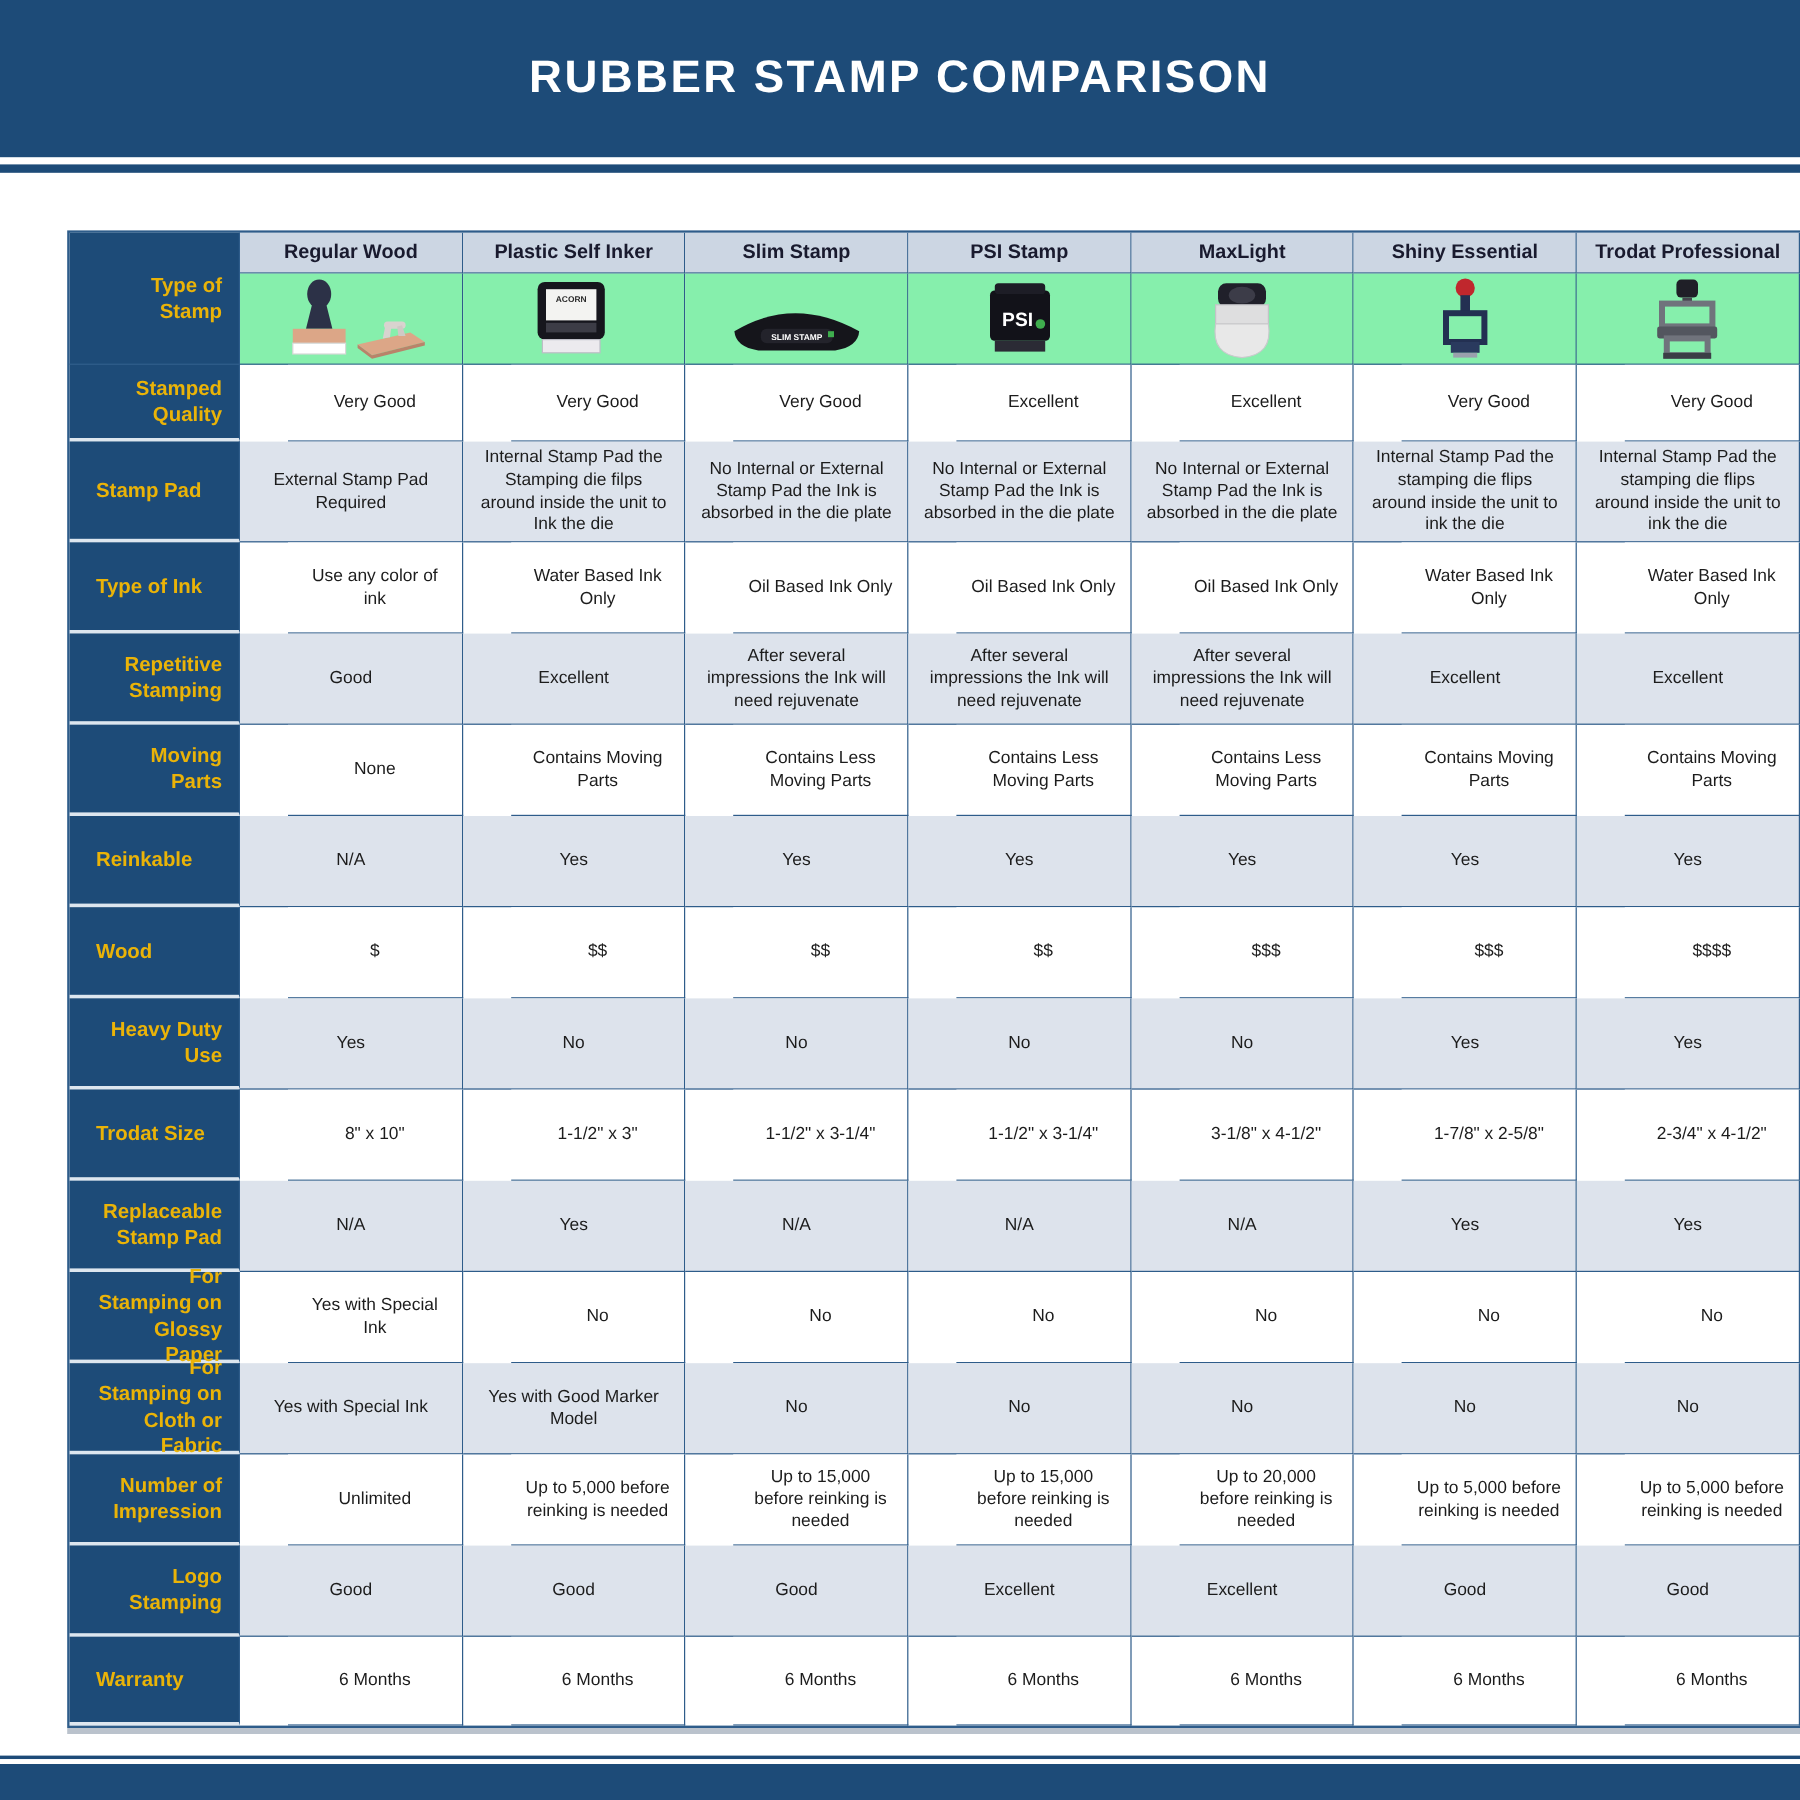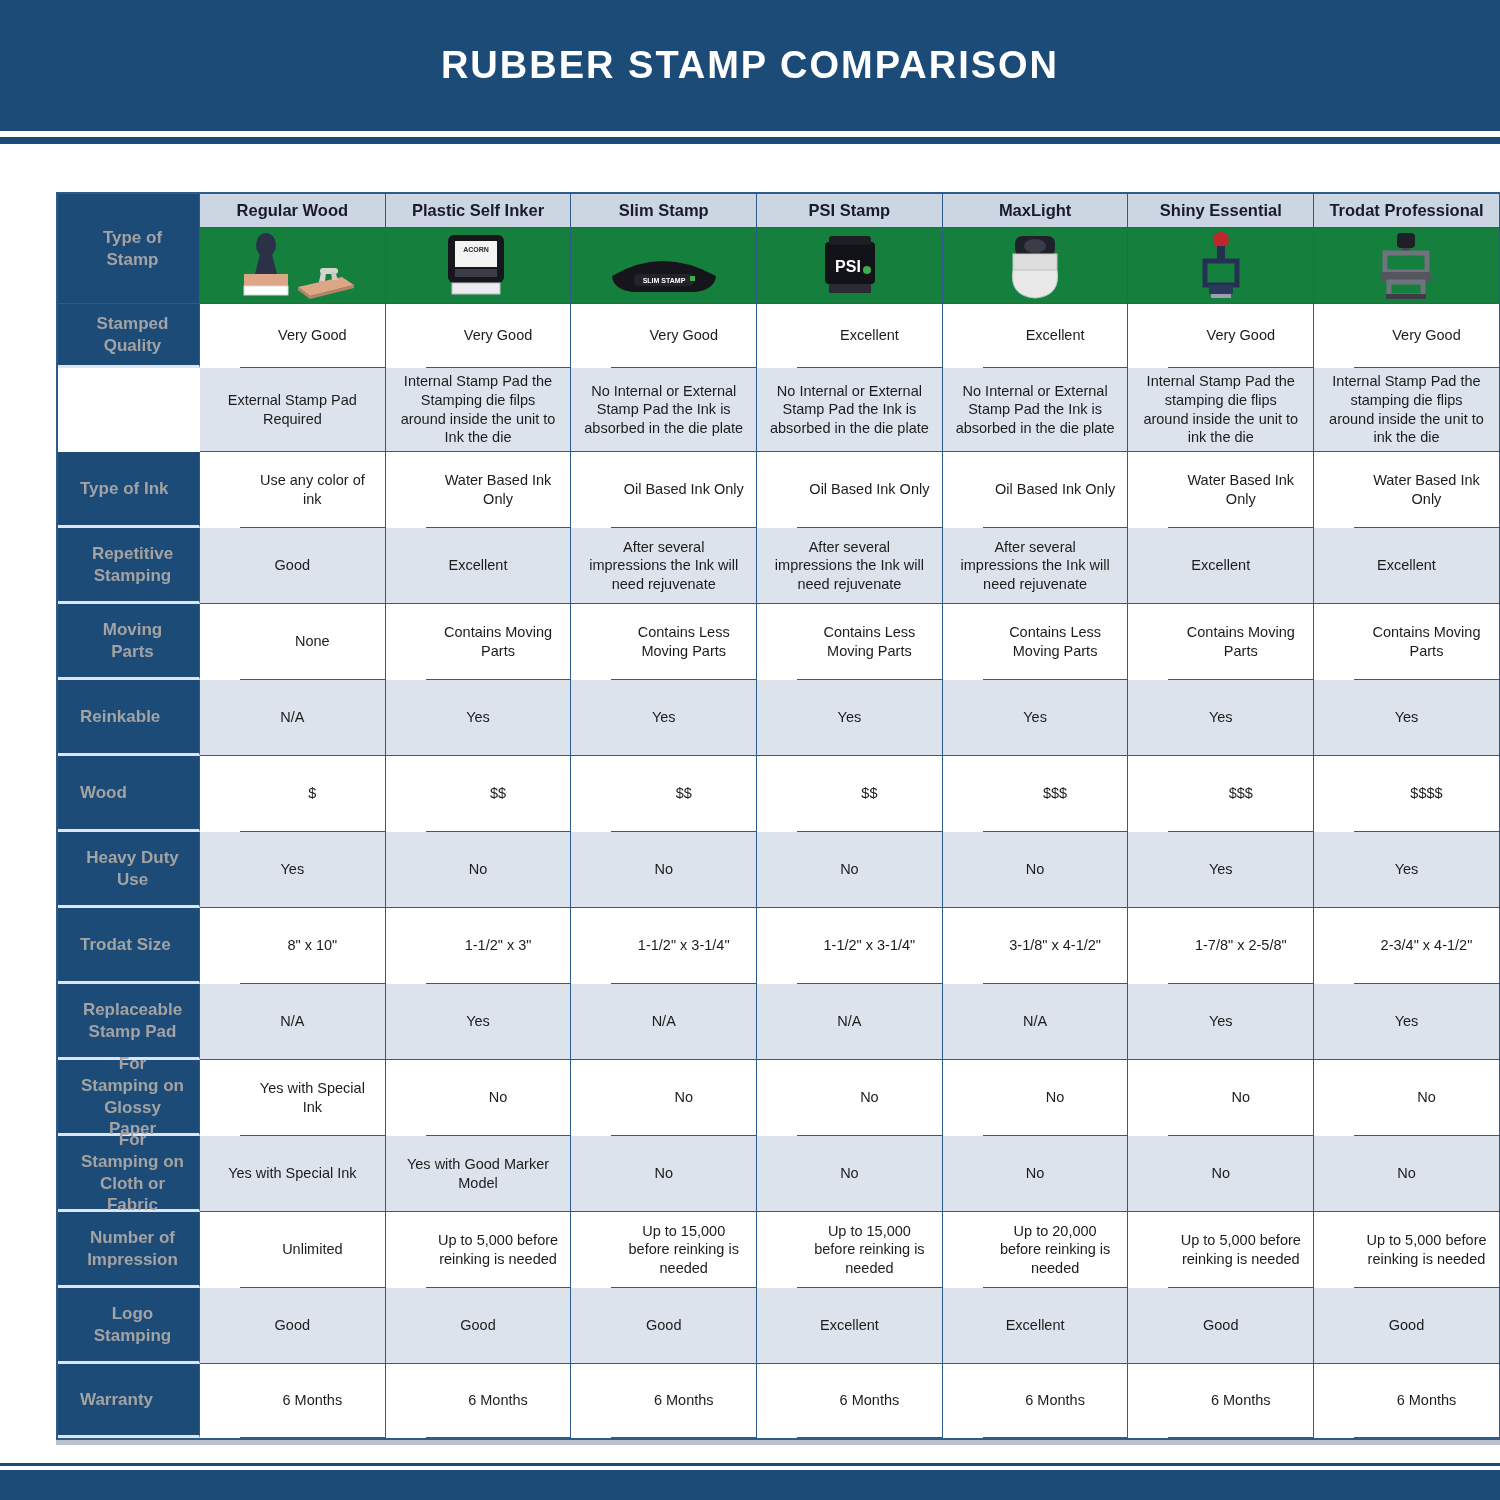--- a/index.html
+++ b/index.html
@@ -31,31 +31,31 @@
   .cell{
     border-right:1.5px solid #2e5c8a;
     border-bottom:1.5px solid #2e5c8a;
     display:flex;align-items:center;justify-content:center;
     text-align:center;box-sizing:border-box;
     padding:4px 12px;
     color:#1c1c1c;font-size:14.5px;line-height:1.28;
   }
   .cell:nth-child(8n+1){}
   .label{
-    background:#1d4b78;color:#a3a3a3;font-weight:bold;font-size:17px;
-    justify-content:flex-start;text-align:center;padding-left:22px;padding-right:14px;
+    background:#1d4b78;color:#eab308;font-weight:bold;font-size:17px;
+    justify-content:flex-start;text-align:right;padding-left:22px;padding-right:14px;
     border-bottom:3px solid #dde6ef;
     border-right:1.5px solid #2e5c8a;
   }
   .corner{border-bottom:1.5px solid #2e5c8a;}
   .colhead{
     background:#ccd6e3;color:#191a2e;font-weight:bold;font-size:16.5px;
     padding:2px 6px;
   }
-  .imgcell{background:#15803d;padding:2px;}
+  .imgcell{background:#86efac;padding:2px;}
   .imgcell svg{display:block;width:150px;height:72px;}
   .plain{background:#ffffff;margin-left:40px;}
   .alt{background:#dde3ec;}
   .bottom-wrap{position:absolute;left:0;right:0;bottom:0;}
   .bottom-rule{height:3px;background:#1d4b78;}
   .bottom-gap{height:4px;background:#ffffff;}
   .bottom-band{height:30px;background:#1d4b78;}
 </style>
 </head>
 <body>
@@ -142,20 +142,21 @@
         </svg>
       </div>
       <div class="cell label" style="grid-area: 3 / 1;">Stamped Quality</div>
       <div class="cell plain" style="grid-area: 3 / 2;">Very Good</div>
       <div class="cell plain" style="grid-area: 3 / 3;">Very Good</div>
       <div class="cell plain" style="grid-area: 3 / 4;">Very Good</div>
       <div class="cell plain" style="grid-area: 3 / 5;">Excellent</div>
       <div class="cell plain" style="grid-area: 3 / 6;">Excellent</div>
       <div class="cell plain" style="grid-area: 3 / 7;">Very Good</div>
       <div class="cell plain" style="grid-area: 3 / 8;">Very Good</div>
+      <div class="cell label" style="grid-area: 4 / 1;">Stamp Pad</div>
       <div class="cell alt" style="grid-area: 4 / 2;">External Stamp Pad Required</div>
       <div class="cell alt" style="grid-area: 4 / 3;">Internal Stamp Pad the Stamping die filps around inside the unit to Ink the die</div>
       <div class="cell alt" style="grid-area: 4 / 4;">No Internal or External Stamp Pad the Ink is absorbed in the die plate</div>
       <div class="cell alt" style="grid-area: 4 / 5;">No Internal or External Stamp Pad the Ink is absorbed in the die plate</div>
       <div class="cell alt" style="grid-area: 4 / 6;">No Internal or External Stamp Pad the Ink is absorbed in the die plate</div>
       <div class="cell alt" style="grid-area: 4 / 7;">Internal Stamp Pad the stamping die flips around inside the unit to ink the die</div>
       <div class="cell alt" style="grid-area: 4 / 8;">Internal Stamp Pad the stamping die flips around inside the unit to ink the die</div>
       <div class="cell plain" style="grid-area: 5 / 2;">Use any color of ink</div>
       <div class="cell label" style="grid-area: 5 / 1;">Type of Ink</div>
       <div class="cell plain" style="grid-area: 5 / 3;">Water Based Ink Only</div>

